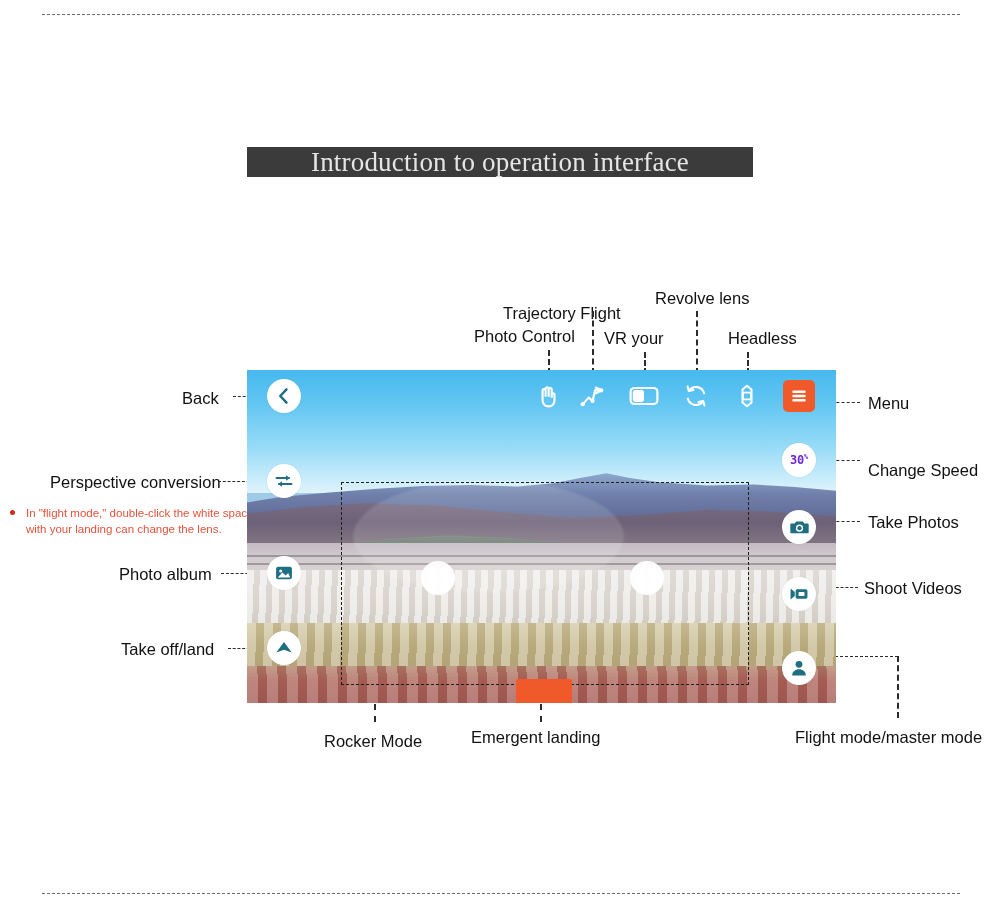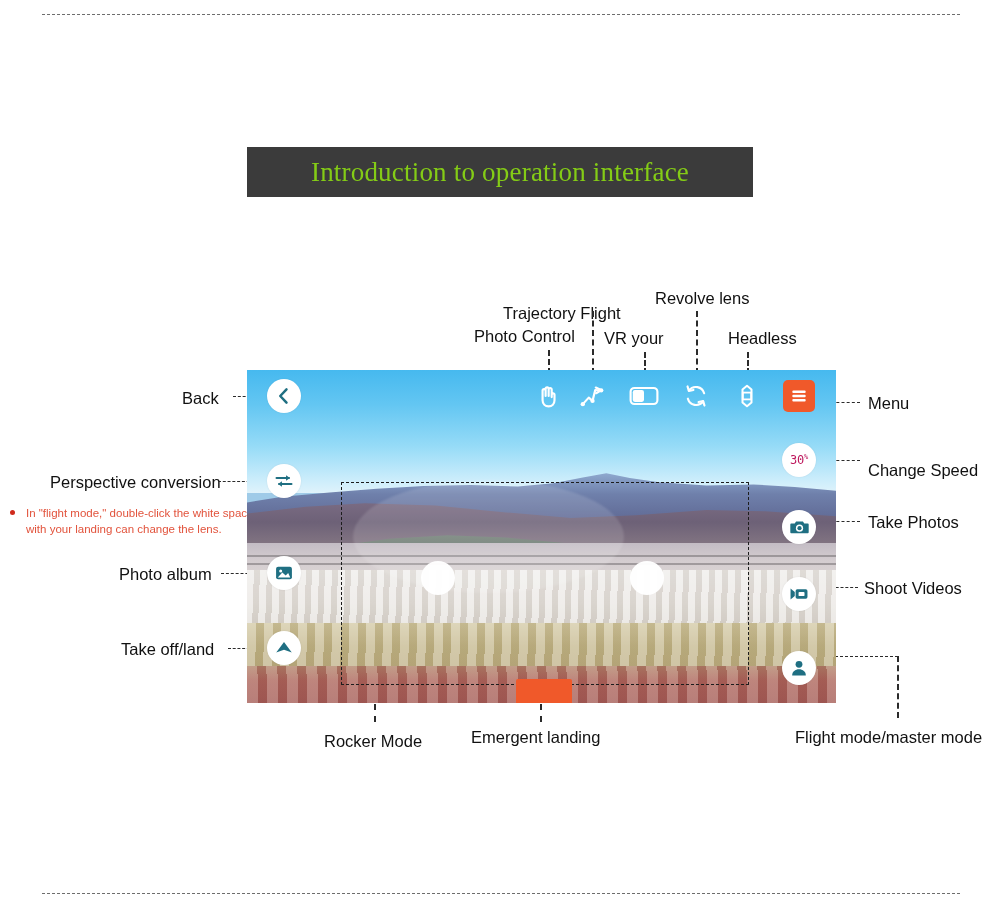--- a/index.html
+++ b/index.html
@@ -30,23 +30,23 @@
   }
   .page-rule.top { top: 14px; }
   .page-rule.bottom { top: 893px; }
 
   
   .title-banner {
     position: absolute;
     left: 247px;
     top: 147px;
     width: 506px;
-    height: 50px;
+    height: 30px;
     background: #3b3b3b;
-    color: #84cc16;
+    color: #e5e5e5;
     font-size: 27px;
     font-weight: 400;
     letter-spacing: .2px;
     display: flex;
     align-items: center;
     justify-content: center;
     font-family: "Liberation Serif", "DejaVu Serif", serif;
   }
 
   
@@ -144,22 +144,22 @@
     position: absolute;
     width: 32px; height: 32px;
     border-radius: 5px;
     background: #f0592a;
     display: flex;
     align-items: center;
     justify-content: center;
   }
   .speed-text {
     font-size: 12px;
-    font-weight: 400;
-    color: #be185d;
+    font-weight: 700;
+    color: #6d28d9;
     letter-spacing: -.3px;
     font-family: "DejaVu Sans Mono", monospace;
   }
   .speed-text sup { font-size: 7px; }
 
   
   .top-icon {
     position: absolute;
     width: 30px; height: 30px;
     display: flex; align-items: center; justify-content: center;

